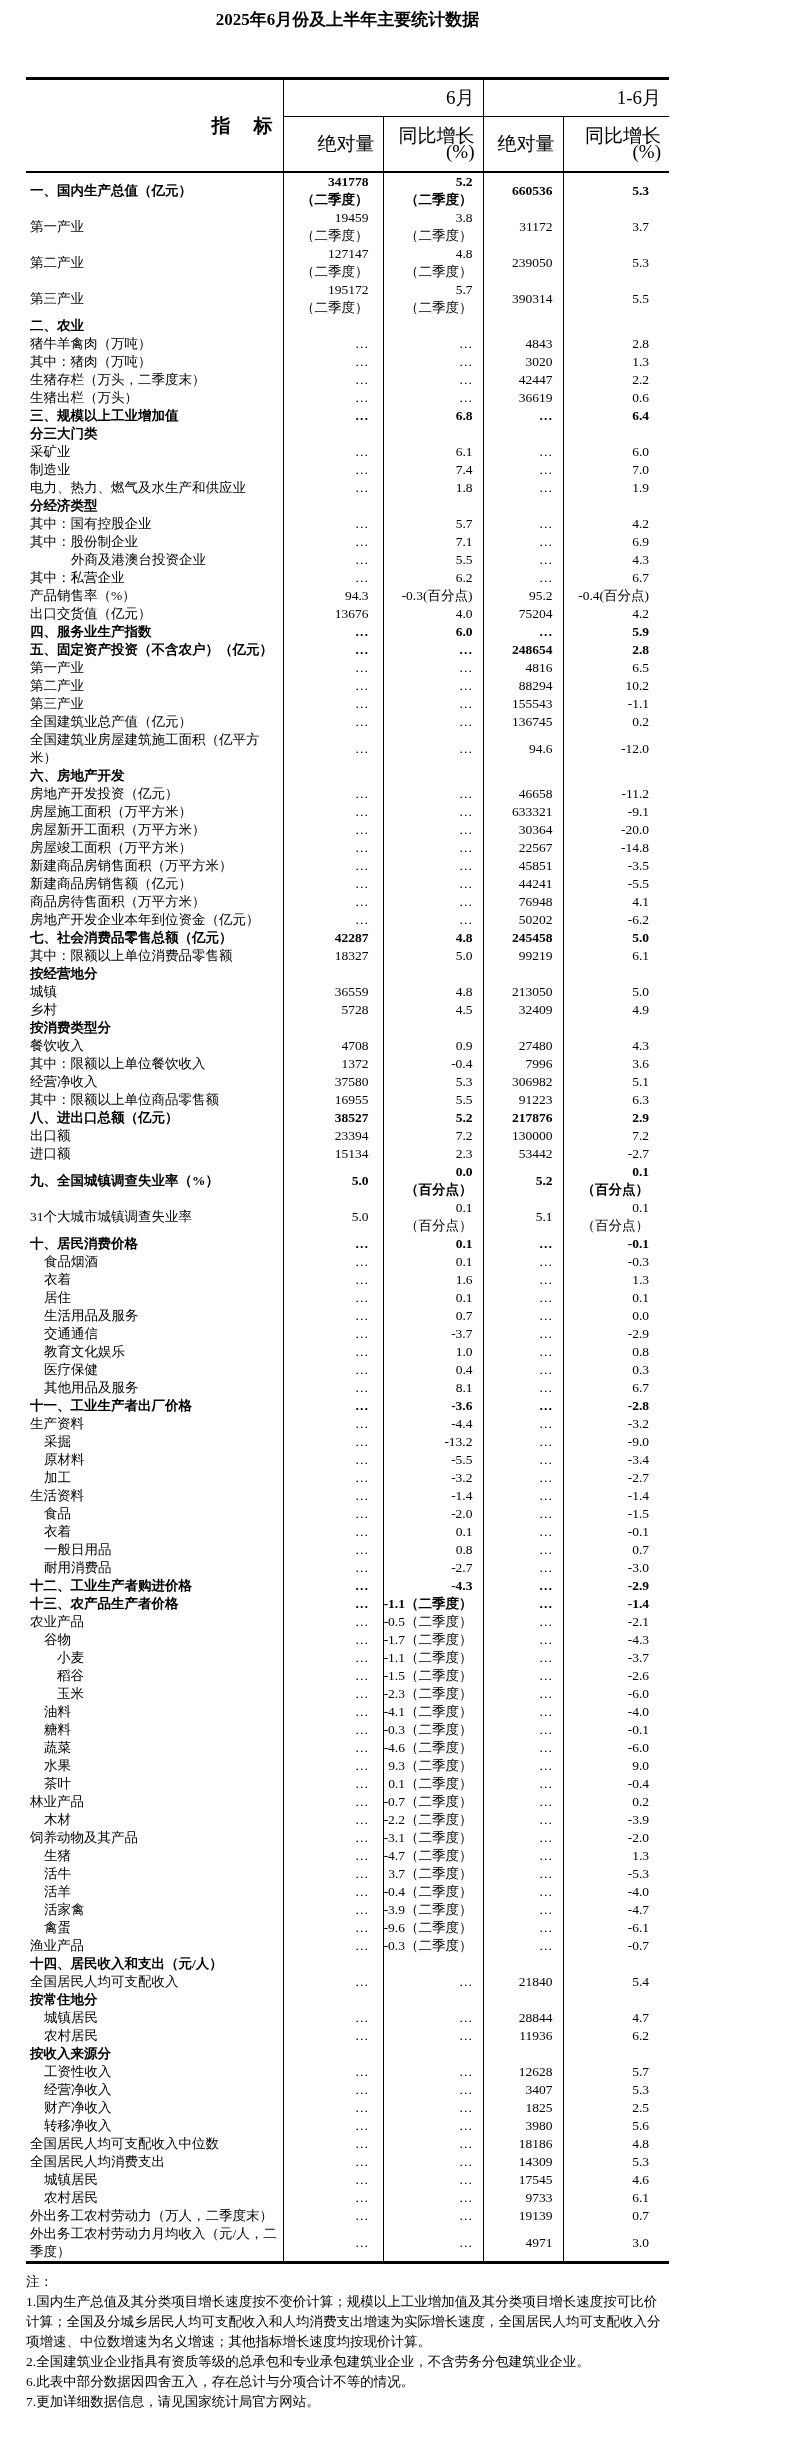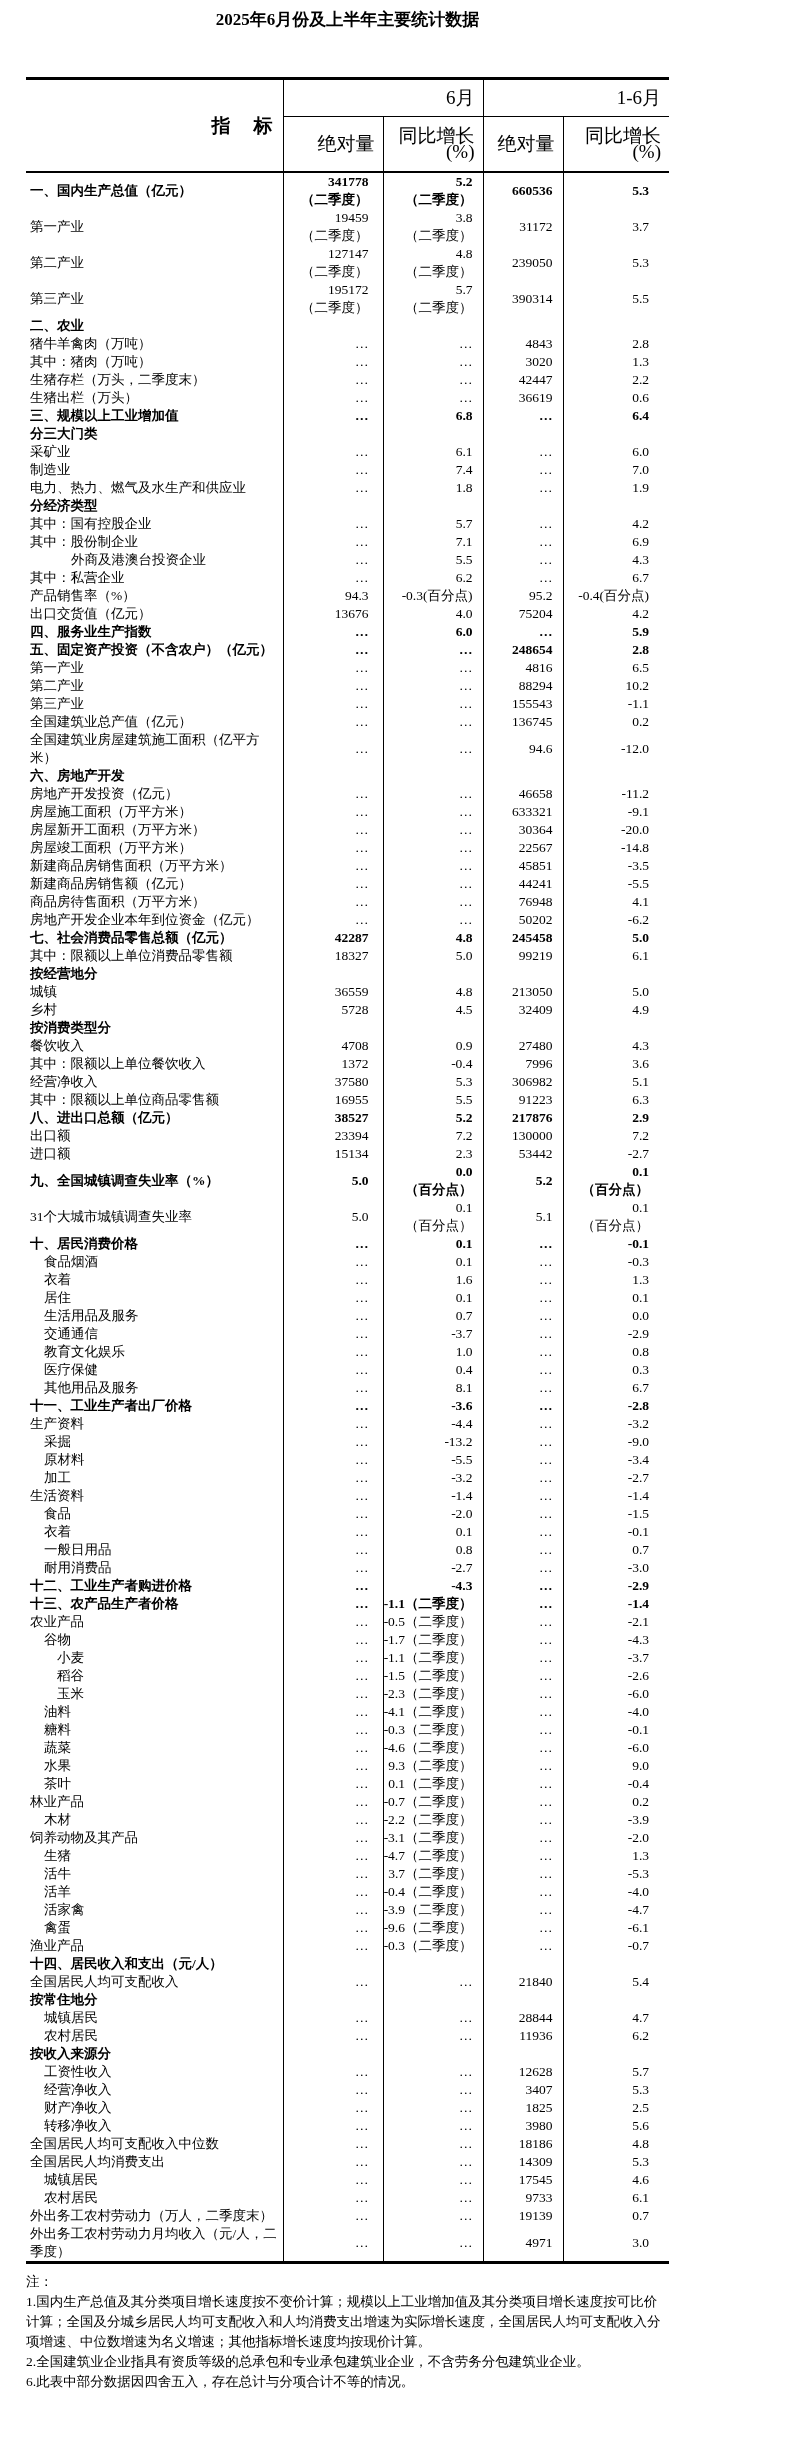--- a/index.html
+++ b/index.html
@@ -811,14 +811,15 @@
           <td class="num c3">3.0</td>
         </tr>
       </tbody>
   </table>
 
   <div class="notes">
     <p>注：</p>
     <p>1.国内生产总值及其分类项目增长速度按不变价计算；规模以上工业增加值及其分类项目增长速度按可比价计算；全国及分城乡居民人均可支配收入和人均消费支出增速为实际增长速度，全国居民人均可支配收入分项增速、中位数增速为名义增速；其他指标增长速度均按现价计算。</p>
     <p>2.全国建筑业企业指具有资质等级的总承包和专业承包建筑业企业，不含劳务分包建筑业企业。</p>
     <p>6.此表中部分数据因四舍五入，存在总计与分项合计不等的情况。</p>
+    <p>7.更加详细数据信息，请见国家统计局官方网站。</p>
   </div>
 </div>
 
 </body></html>

